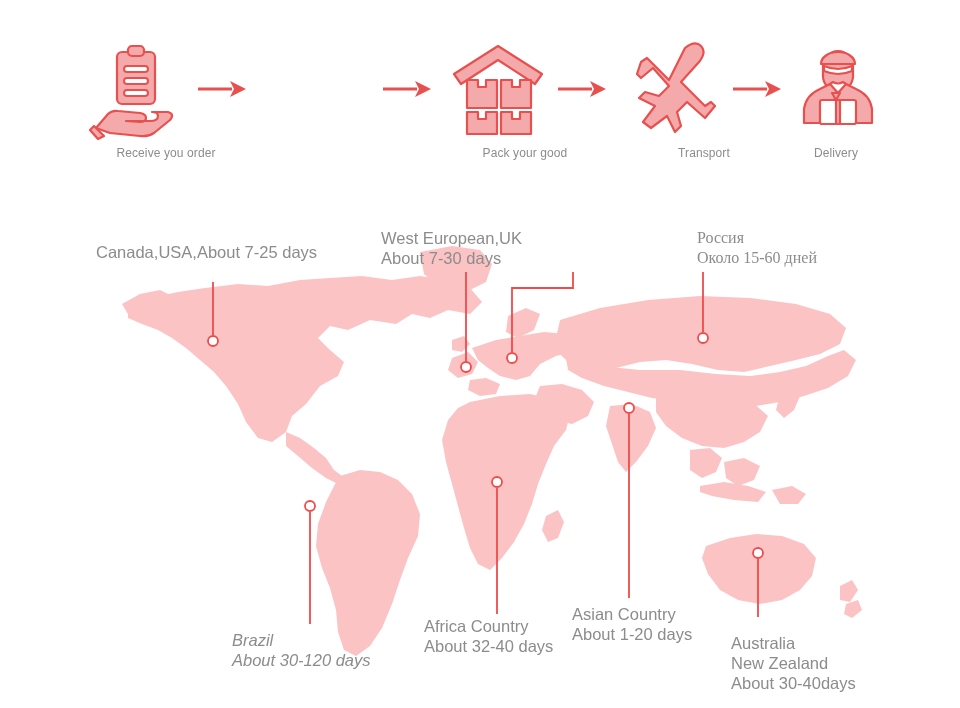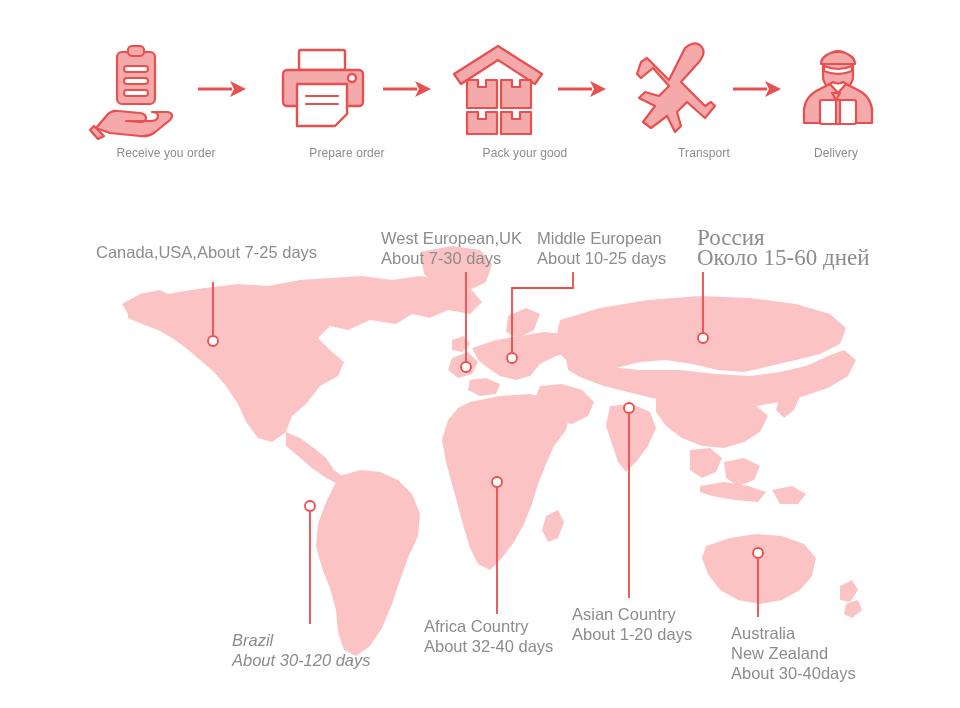--- a/index.html
+++ b/index.html
@@ -24,21 +24,21 @@
     letter-spacing:.1px;
   }
   .arrow{position:absolute;top:78px;}
 
   
   .map-wrap{position:absolute;left:0;top:180px;width:884px;height:528px;}
   .map-svg{position:absolute;left:0;top:0;}
 
   
   .callout{position:absolute;color:#8c8c8c;font-size:16.5px;line-height:20px;white-space:nowrap;}
-  .callout.serif{font-family:"Liberation Serif",serif;font-size:23px;}
+  .callout.serif{font-family:"Liberation Serif",serif;font-size:16px;}
   .callout .ln{display:block;}
 </style>
 </head>
 <body>
 
 <div id="stage">
 
   <div class="process-row">
 
     <div class="step" id="step-0" style="left: 88px; top: 40px; width: 96px;">
@@ -55,38 +55,20 @@
           </g>
           <path d="M8 88 L20 74 Q24 70 30 71 L52 73 Q58 74 58 78 Q58 82 52 82 L38 81
                    L62 81 Q70 81 70 76 Q70 72 64 72 L80 72 Q87 74 82 80
                    L66 93 Q60 97 52 96 L22 93 Z" fill="#f4a9ab" stroke="#e8504f" stroke-width="2.2" stroke-linejoin="round"></path>
           <path d="M6 86 L16 96 L10 99 L2 90 Z" fill="#f4a9ab" stroke="#e8504f" stroke-width="2.2" stroke-linejoin="round"></path>
         </svg>
       </span>
       <span class="cap" style="position: absolute; left: 50%; top: 106px; transform: translateX(-50%); margin-left: 30px;">Receive you order</span>
     </div>
 
-    <div class="step" id="step-1" style="left: 275px; top: 40px; width: 96px;">
-      <span class="glyph">
-        <svg width="96" height="100" viewBox="0 0 96 100">
-          <g stroke="#e8504f" stroke-width="2.4" stroke-linejoin="round">
-            <rect x="24" y="10" width="46" height="20" rx="2" fill="#ffffff"></rect>
-            <path d="M12 30 h72 a4 4 0 0 1 4 4 v28 a4 4 0 0 1 -4 4 h-72 a4 4 0 0 1 -4 -4
-                     v-28 a4 4 0 0 1 4 -4 z" fill="#f4a9ab"></path>
-            <circle cx="77" cy="38" r="4" fill="#ffffff"></circle>
-            <path d="M22 44 h50 v30 l-12 12 h-38 z" fill="#ffffff"></path>
-          </g>
-          <g stroke="#e8504f" stroke-width="2.2" stroke-linecap="round">
-            <line x1="31" y1="56" x2="63" y2="56"></line>
-            <line x1="31" y1="64" x2="63" y2="64"></line>
-          </g>
-        </svg>
-      </span>
-      <span class="cap" style="position: absolute; left: 50%; top: 106px; transform: translateX(-50%); margin-left: 24px;">Prepare order</span>
-    </div>
 
     <div class="step" id="step-3" style="left: 625px; top: 40px; width: 96px;">
       <span class="glyph">
         <svg width="96" height="100" viewBox="0 0 96 100">
           <path d="M60 8 Q70 0 76 6 Q82 12 74 22 L56 42 L80 66 L86 62 L90 66 L80 78
                    L62 62 L52 72 L56 86 L50 92 L42 76 L26 88 L18 82 L30 66
                    L14 58 L20 52 L34 56 L44 46 L28 28 L16 38 L12 34 L16 22 L22 18 L44 40 Z" fill="#f4a9ab" stroke="#e8504f" stroke-width="2.2" stroke-linejoin="round"></path>
         </svg>
       </span>
       <span class="cap" style="position: absolute; left: 50%; top: 106px; transform: translateX(-50%); margin-left: 31px;">Transport</span>
@@ -262,40 +244,36 @@
       </g>
     </svg>
 
     <div class="callout" id="co-0" style="left: 96px; top: 62px;">
       <span class="ln">Canada,USA,About 7-25 days</span>
     </div>
     <div class="callout" id="co-1" style="left: 368px; top: 48px; margin-left: 13px;">
       <span class="ln">West European,UK</span>
       <span class="ln">About 7-30 days</span>
     </div>
-    <div class="callout" id="co-2" style="left: 537px; top: 48px;">
-      <span class="ln">Middle European</span>
-      <span class="ln">About 10-25 days</span>
-    </div>
     <div class="callout serif" id="co-3" style="left: 697px; top: 48px;">
       <span class="ln">Россия</span>
       <span class="ln">Около 15-60 дней</span>
     </div>
     <div class="callout" id="co-4" style="left: 572px; top: 424px;">
       <span class="ln">Asian Country</span>
       <span class="ln">About 1-20 days</span>
     </div>
     <div class="callout" id="co-5" style="left: 424px; top: 436px;">
       <span class="ln">Africa Country</span>
       <span class="ln">About 32-40 days</span>
     </div>
     <div class="callout" id="co-6" style="left: 232px; top: 450px; font-style: italic;">
       <span class="ln">Brazil</span>
       <span class="ln">About 30-120 days</span>
     </div>
-    <div class="callout" id="co-7" style="left: 731px; top: 443px;">
+    <div class="callout" id="co-7" style="left: 731px; top: 453px;">
       <span class="ln">Australia</span>
       <span class="ln">New Zealand</span>
       <span class="ln">About 30-40days</span>
     </div>
   </div>
 
 </div>
 
 </body></html>

